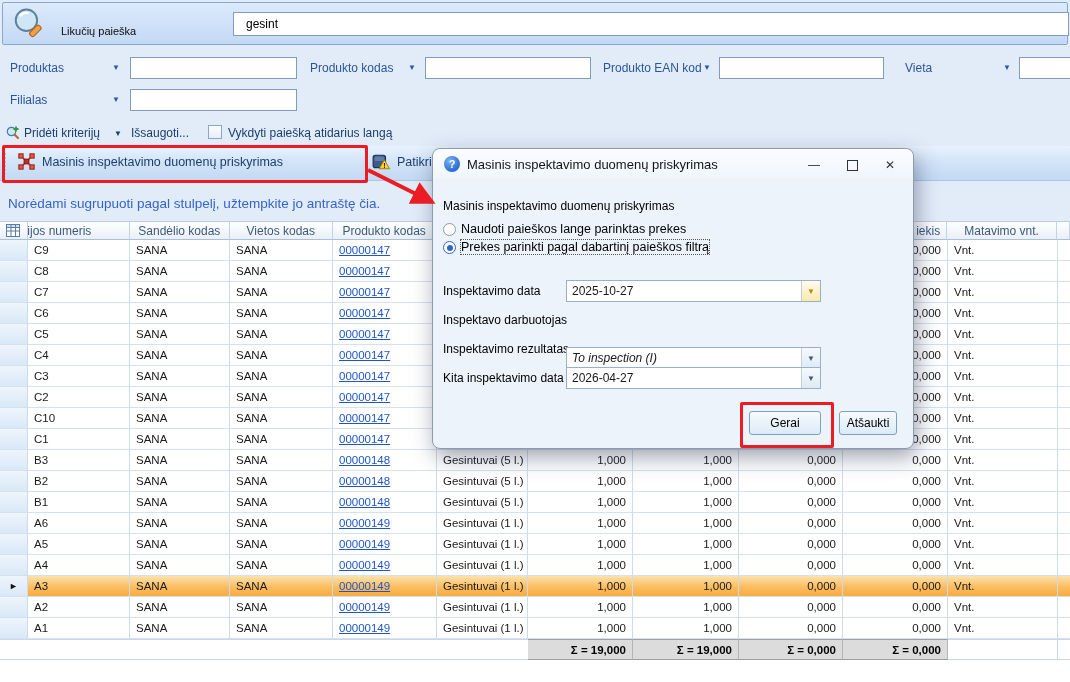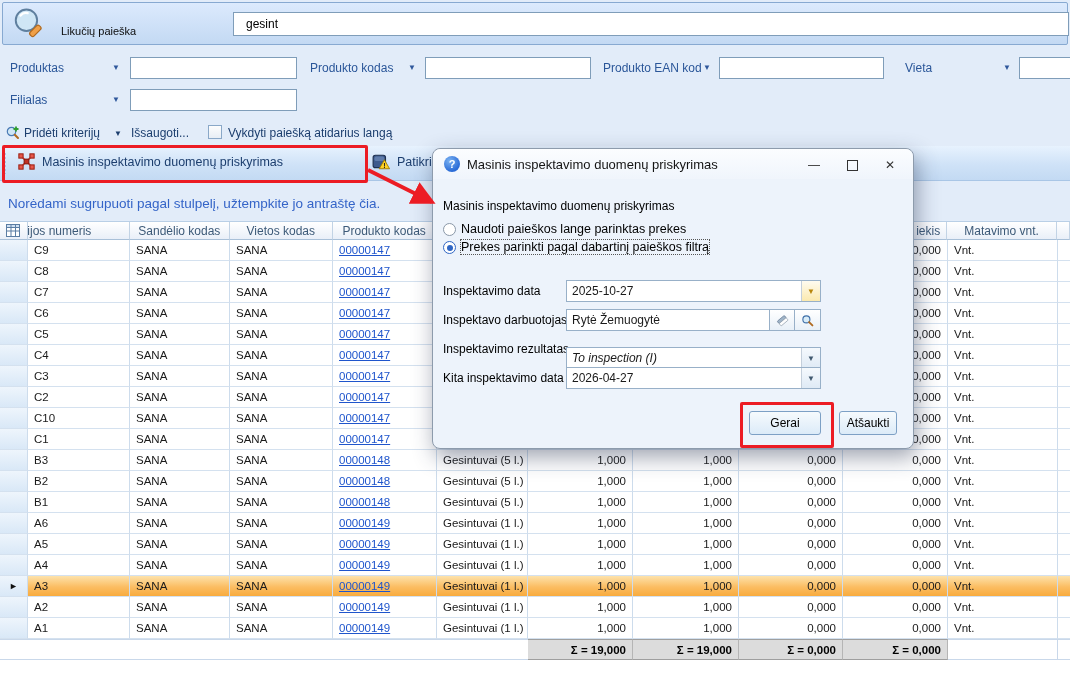--- a/index.html
+++ b/index.html
@@ -538,37 +538,20 @@
     <span class="radio on" style="left:10px;top:92px;"></span>
     <span class="rlabel rfocus" style="left:28px;top:91px;">Prekes parinkti pagal dabartinį paieškos filtrą</span>
 
     <div class="dlg-label" style="top:135px;">Inspektavimo data</div>
     <div class="dfield" style="top:131px;">
       <span>2025-10-27</span>
       <span class="ddbtn dd-gold">▼</span>
     </div>
 
     <div class="dlg-label" style="top:164px;">Inspektavo darbuotojas</div>
-    <div class="dfield" style="top:160px;">
-      <span>Rytė Žemuogytė</span>
-      <span class="sqbtn" style="right:25px;">
-        <svg width="13" height="13" viewBox="0 0 14 14">
-          <g transform="rotate(-40 7 7)">
-            <rect x="2" y="4" width="10" height="3.4" rx="1" fill="#9fb4c8" stroke="#5f7590" stroke-width="0.7"></rect>
-            <rect x="2" y="7.2" width="10" height="3.4" rx="1" fill="#fdfdfd" stroke="#8a99a8" stroke-width="0.7"></rect>
-          </g>
-        </svg>
-      </span>
-      <span class="sqbtn" style="right:0;">
-        <svg width="13" height="13" viewBox="0 0 14 14">
-          <circle cx="5.8" cy="5.8" r="3.8" fill="#d8ecf8" stroke="#3f6fa8" stroke-width="1.2"></circle>
-          <line x1="8.7" y1="8.7" x2="12.3" y2="12.3" stroke="#b06a20" stroke-width="2" stroke-linecap="round"></line>
-        </svg>
-      </span>
-    </div>
 
     <div class="dlg-label" style="top:193px;">Inspektavimo rezultatas</div>
     <div class="dfield" style="top:198px;font-style:italic;">
       <span>To inspection (I)</span>
       <span class="ddbtn dd-blue">▼</span>
     </div>
 
     <div class="dlg-label" style="top:222px;">Kita inspektavimo data</div>
     <div class="dfield" style="top:218px;">
       <span>2026-04-27</span>

